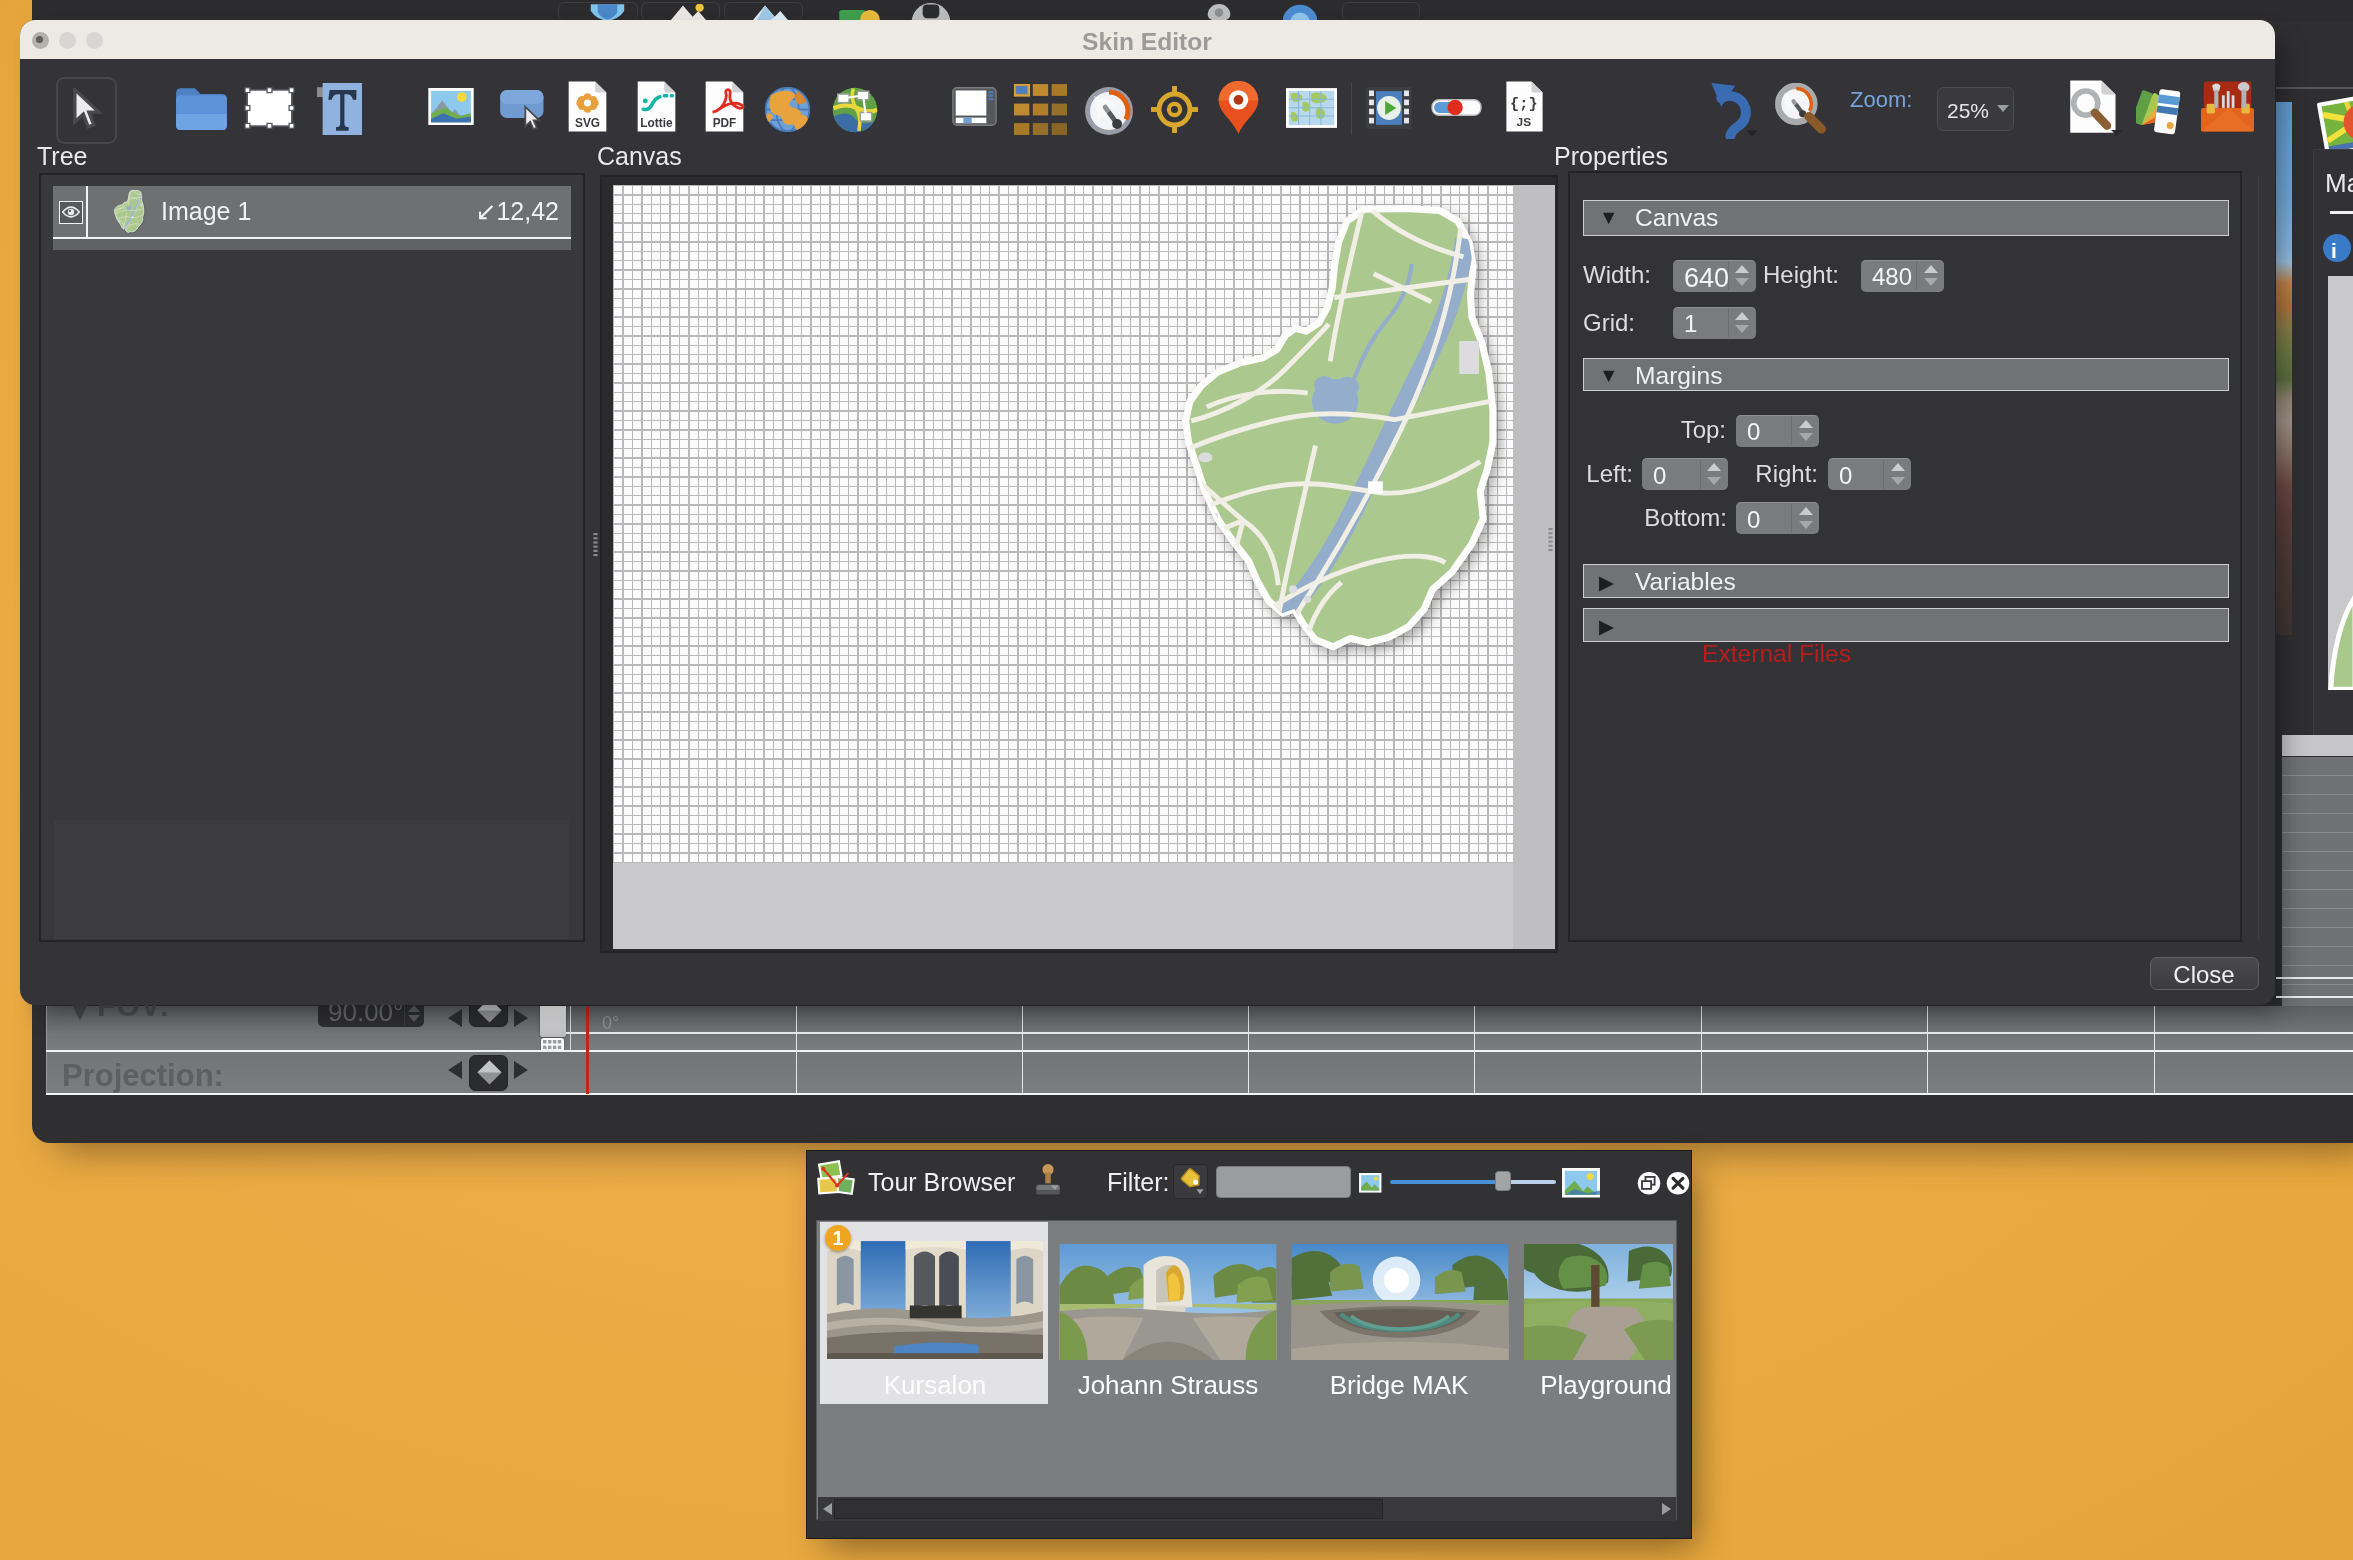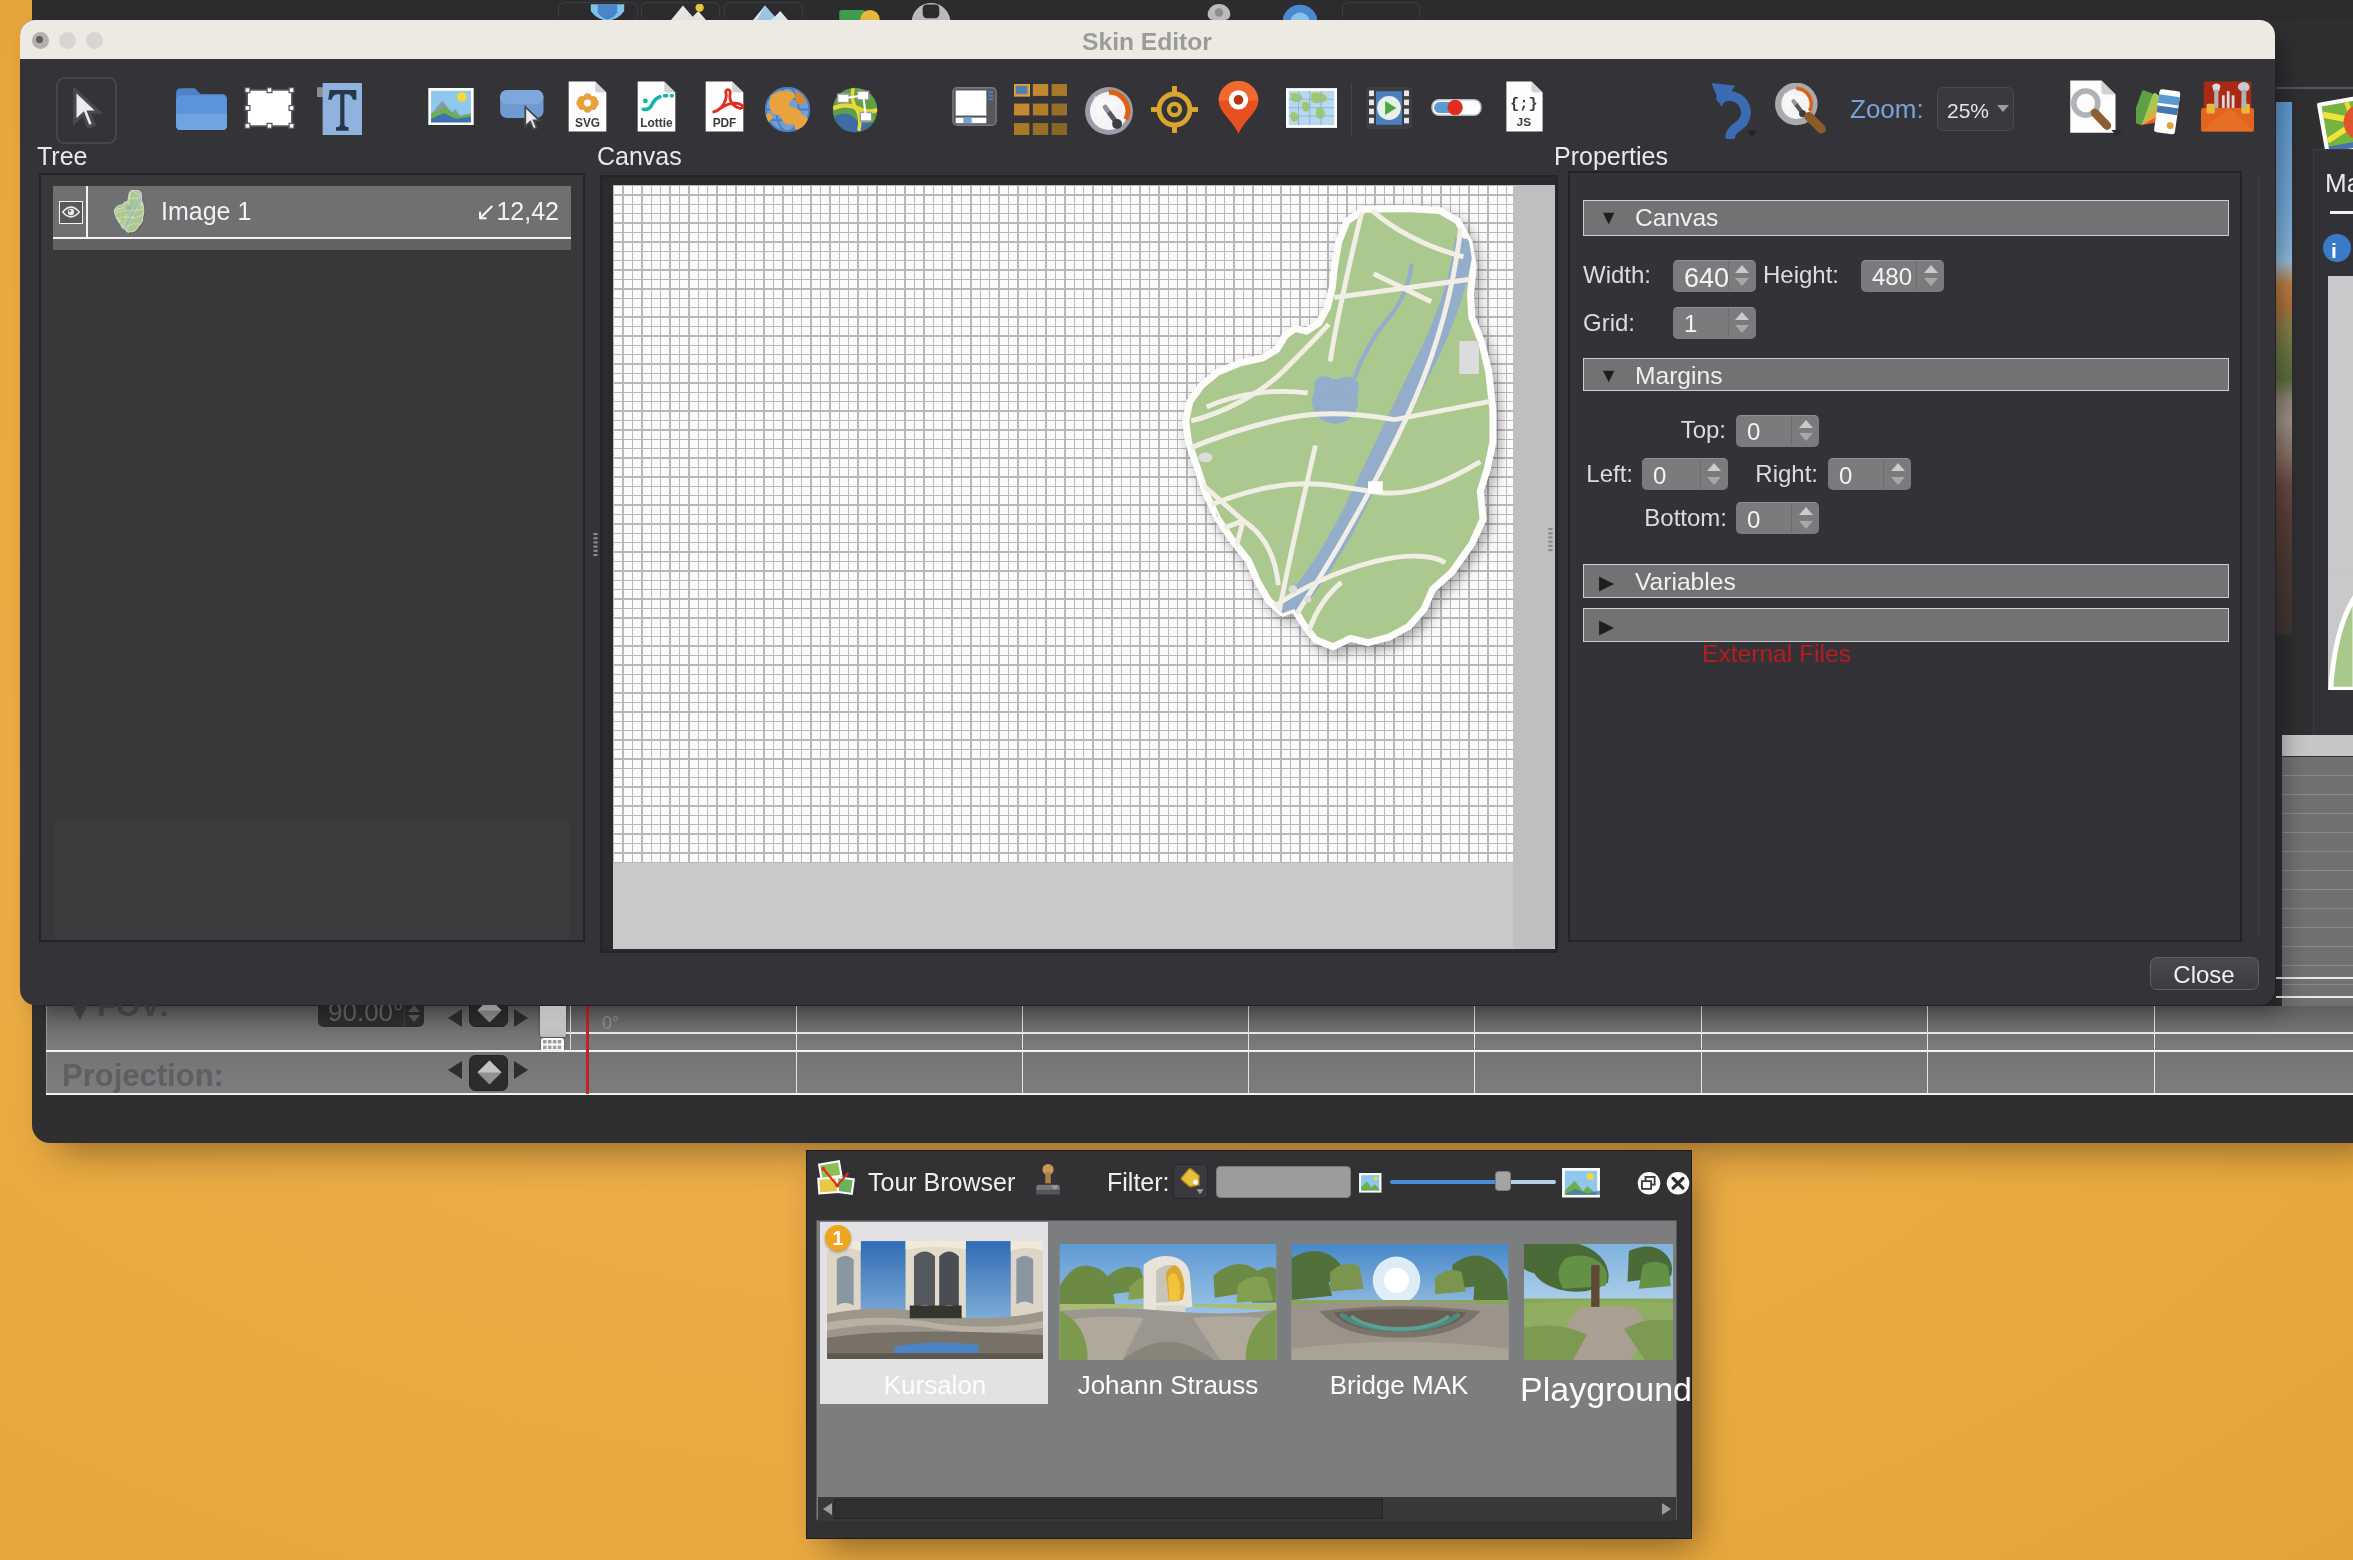--- a/index.html
+++ b/index.html
@@ -387,21 +387,21 @@
 
 <svg class="ab" style="left:1774px;top:83px;" width="53" height="53" viewBox="0 0 76 76">
       <circle cx="32" cy="30" r="26" fill="#f4f4f6" stroke="#a8aaac" stroke-width="9"></circle>
       <path d="M32,8 a22,22 0 0 1 19,32" fill="none" stroke="#e06010" stroke-width="5"></path>
       <path d="M28,26 L40,42" stroke="#55575b" stroke-width="6" stroke-linecap="round"></path>
       <circle cx="41" cy="44" r="5" fill="#3a3c3e"></circle>
       <path d="M50,48 L68,66" stroke="#8b5a2b" stroke-width="13" stroke-linecap="round"></path>
       <path d="M14,14 L44,20 L18,42 Z" fill="#ffffff" opacity=".4"></path>
     </svg>
 
-<div class="txt" style="left:1850px;top:94px;font-size:26px;color:#76a4da;">Zoom:</div>
+<div class="txt" style="left:1850px;top:87px;font-size:22px;color:#76a4da;">Zoom:</div>
 <div class="ab" style="left:1937px;top:87px;width:77px;height:44px;background:#3a3a3e;border:1.4px solid #4c4c50;border-radius:6.3px;"></div>
 <div class="txt" style="left:1947px;top:99px;font-size:21px;color:#e4e4e6;">25%</div>
 <div class="ab" style="left:1997px;top:105px;width:0;height:0;border-left:6.3px solid transparent;border-right:6.3px solid transparent;border-top:7.7px solid #9a9c9e;"></div>
 
 <svg class="ab" style="left:2066px;top:79px;" width="58" height="58" viewBox="0 0 82 82">
       <path d="M6,2 h44 l20,20 v54 h-64 z" fill="#fdfdfd"></path>
       <path d="M50,2 l20,20 h-15 q-5,0 -5,-5 z" fill="#d2d2d4"></path>
       <circle cx="28" cy="34" r="17" fill="none" stroke="#b0b2b4" stroke-width="8"></circle>
       <circle cx="28" cy="34" r="13" fill="#fdfdfd" opacity=".5"></circle>
       <path d="M41,48 L58,66" stroke="#8b5e34" stroke-width="12" stroke-linecap="round"></path>
@@ -772,19 +772,19 @@
 <path d="M0,120 q50,-10 90,10 l-20,36 l-70,0 z" fill="#7c9a52"></path>
 <path d="M213,110 q-40,-6 -70,12 l30,44 l40,0 z" fill="#7c9a52"></path>
 </svg>
 
 <div class="ab" style="left:825px;top:1225px;width:26px;height:26px;border-radius:50%;background:#efa51f;box-shadow:0 1.4px 2.8px rgba(0,0,0,.3);"></div>
 <div class="txt" style="left:838px;top:1227px;transform:translateX(-50%);font-size:19.6px;font-weight:bold;color:#fff;">1</div>
 
 <div class="txt" style="left:935px;top:1370px;transform:translateX(-50%);font-size:26px;color:#fdfdfd;">Kursalon</div>
 <div class="txt" style="left:1168px;top:1370px;transform:translateX(-50%);font-size:26px;color:#fdfdfd;">Johann Strauss</div>
 <div class="txt" style="left:1399px;top:1370px;transform:translateX(-50%);font-size:26px;color:#fdfdfd;text-align:center;">Bridge MAK</div>
-<div class="txt" style="left:1606px;top:1370px;transform:translateX(-50%);font-size:34px;color:#fdfdfd;text-align:center;">Playground</div>
+<div class="txt" style="left:1606px;top:1370px;transform:translateX(-50%);font-size:26px;color:#fdfdfd;text-align:center;">Playground</div>
 
 <div class="ab" style="left:818px;top:1497px;width:858px;height:24px;background:#39393c;"></div>
 <div class="ab" style="left:834px;top:1499px;width:549px;height:19.6px;background:#303033;border:0.7px solid #242427;"></div>
 <div class="ab" style="left:823px;top:1503px;width:0;height:0;border-top:6.3px solid transparent;border-bottom:6.3px solid transparent;border-right:9px solid #9a9c9e;"></div>
 <div class="ab" style="left:1662px;top:1503px;width:0;height:0;border-top:6.3px solid transparent;border-bottom:6.3px solid transparent;border-left:9px solid #9a9c9e;"></div>
 </div>
 
 </body></html>

